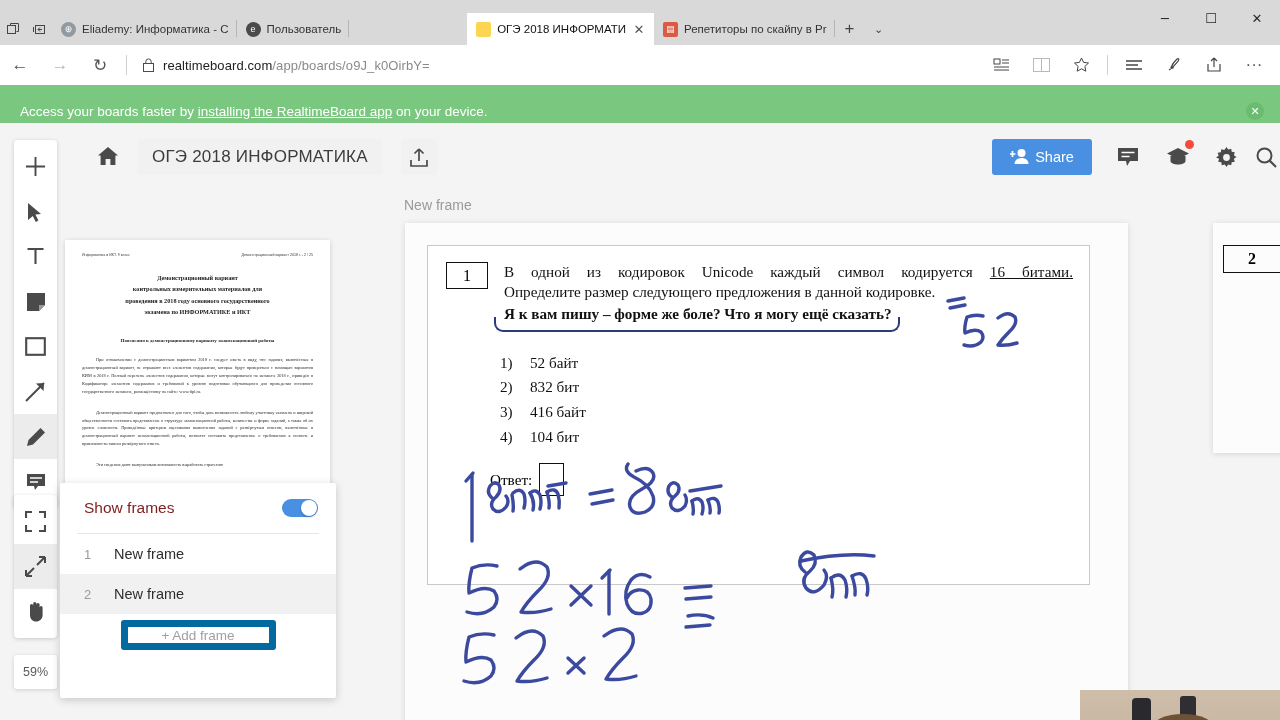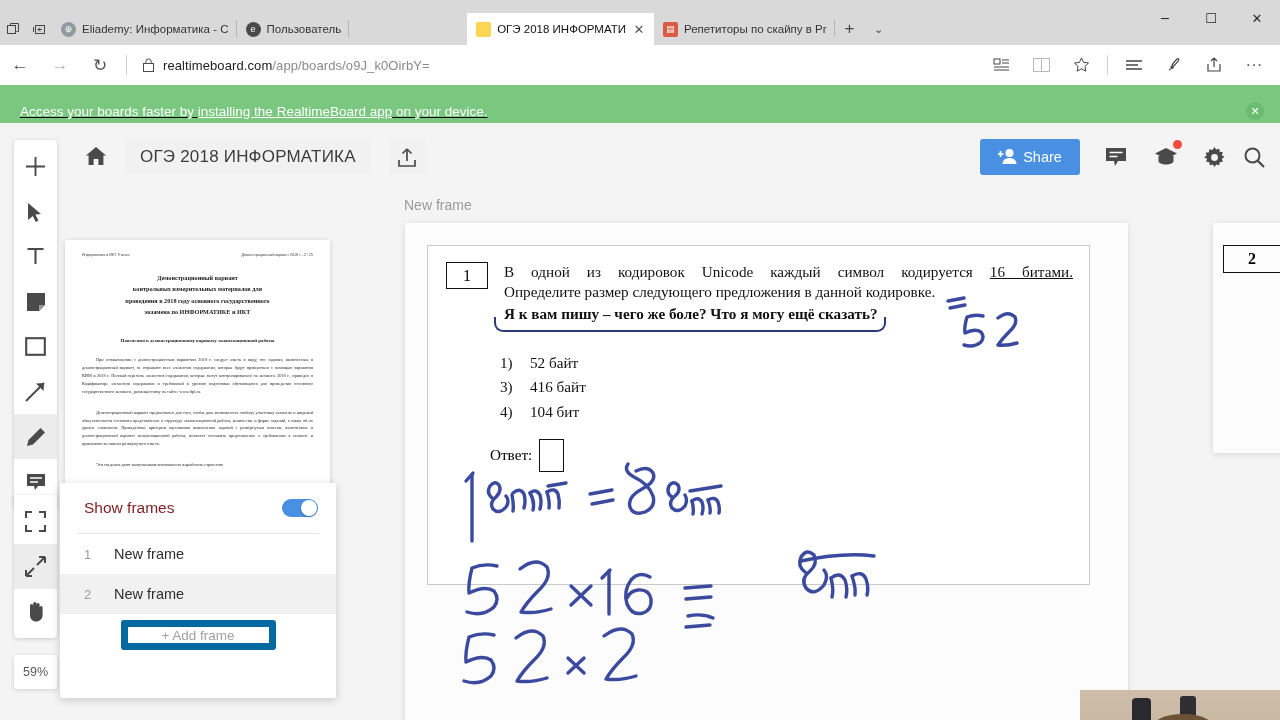--- a/index.html
+++ b/index.html
@@ -61,21 +61,21 @@
   .nav-divider { width: 1px; height: 20px; background: #cfcfcf; margin: 0 6px; }
   .urlbox { flex: 1 1 auto; display: flex; align-items: center; height: 40px; }
   .lock { width: 30px; display: flex; align-items: center; justify-content: center; color: #4c4c4c; font-size: 13px; }
   .url { font-size: 13px; color: #222; letter-spacing: .1px; }
   .url .path { color: #8a8a8a; }
   .navright { display: flex; align-items: center; padding-right: 6px; }
 
   
   .banner {
     position: absolute; top: 85px; left: 0; width: 1280px; height: 52px;
-    background: #7ac77f; display: flex; align-items: center; text-decoration: underline;
+    background: #7ac77f; display: flex; align-items: center;
   }
   .banner-text { padding-left: 20px; font-size: 13.5px; color: #fff; }
   .banner-text a { color: #fff; text-decoration: underline; }
   .banner-close {
     position: absolute; right: 16px; top: 50%; transform: translateY(-50%);
     width: 18px; height: 18px; border-radius: 50%; background: #6bbc71; color: #fff;
     font-size: 11px; display: flex; align-items: center; justify-content: center;
   }
 
   
@@ -211,21 +211,21 @@
     overflow: hidden; background: #b9a893;
   }
   .wc-wall { position: absolute; inset: 0; background: linear-gradient(180deg,#cdbda9 0%,#c3b29d 55%,#b2a089 100%); }
   .wc-phone { position: absolute; left: 52px; top: 8px; width: 19px; height: 46px; background: #2a2a2e; border-radius: 4px; }
   .wc-phone2 { position: absolute; left: 100px; top: 6px; width: 16px; height: 24px; background: #2e2e33; border-radius: 3px; }
   .wc-head { position: absolute; left: 72px; top: 26px; width: 62px; height: 74px; background: #d7ad8e; border-radius: 50% 50% 46% 46%; }
   .wc-hair { position: absolute; left: 72px; top: 24px; width: 62px; height: 28px; background: #6e5236; border-radius: 50% 50% 18% 18%; }
 
   
   .bhead {
-    position: absolute; top: 123px; left: 4px; width: 1125px; height: 66px;
+    position: absolute; top: 123px; left: 16px; width: 1125px; height: 66px;
   }
   .homeic {
     position: absolute; left: 76px; top: 17px; width: 32px; height: 32px;
     display: flex; align-items: center; justify-content: center; color: #4a4a4a;
   }
   .titlebox {
     position: absolute; left: 122px; top: 16px; height: 36px; background: #f1f1f1;
     display: flex; align-items: center; padding: 0 14px; border-radius: 2px;
     font-size: 17px; color: #3c3c3c; letter-spacing: .2px;
   }
@@ -380,25 +380,26 @@
 
     <div class="framelabel">New frame</div>
 
     <div class="mainframe">
       <div class="qcard">
         <div class="qrow">
           <div class="qnum">1</div>
           <div class="qtext">
             <div class="l1"><span>В одной из кодировок Unicode каждый символ кодируется </span><u>16 битами.</u></div>
             <div>Определите размер следующего предложения в данной кодировке.</div>
-            <div><span class="qbold">Я к вам пишу – чего же боле? Что я могу ещё сказать?</span></div>
+            <div><span class="qbold">Я к вам пишу – форме же боле? Что я могу ещё сказать?</span></div>
           </div>
         </div>
         <div class="opts">
           <div><span class="onum">1)</span><span>52 байт</span></div>
+          <div><span class="onum">2)</span><span>832 бит</span></div>
           <div><span class="onum">3)</span><span>416 байт</span></div>
           <div><span class="onum">4)</span><span>104 бит</span></div>
         </div>
         <div class="ansrow">
           <span>Ответ:</span>
           <span class="ansbox"></span>
         </div>
       </div>
     </div>
 

